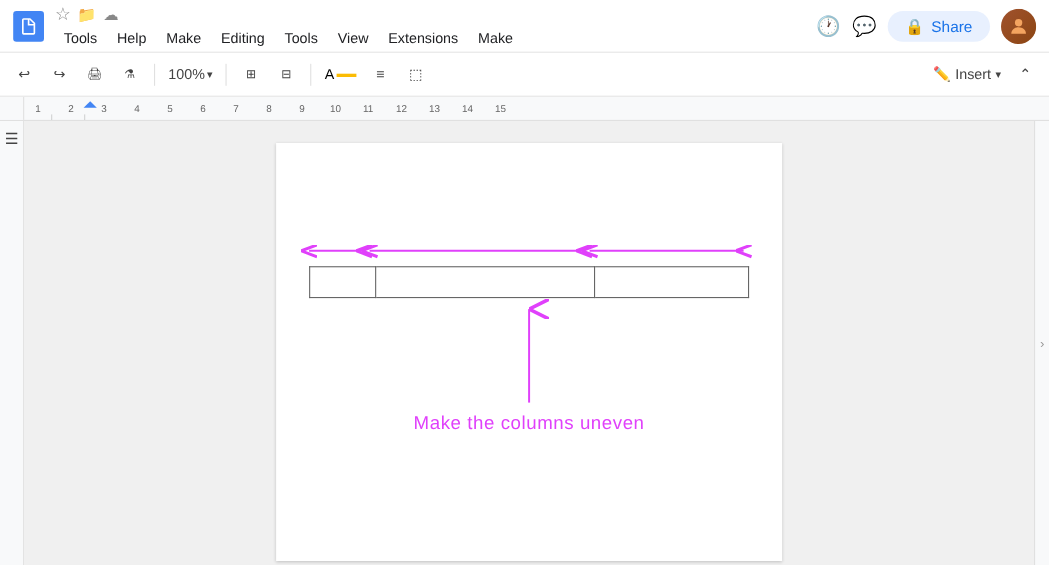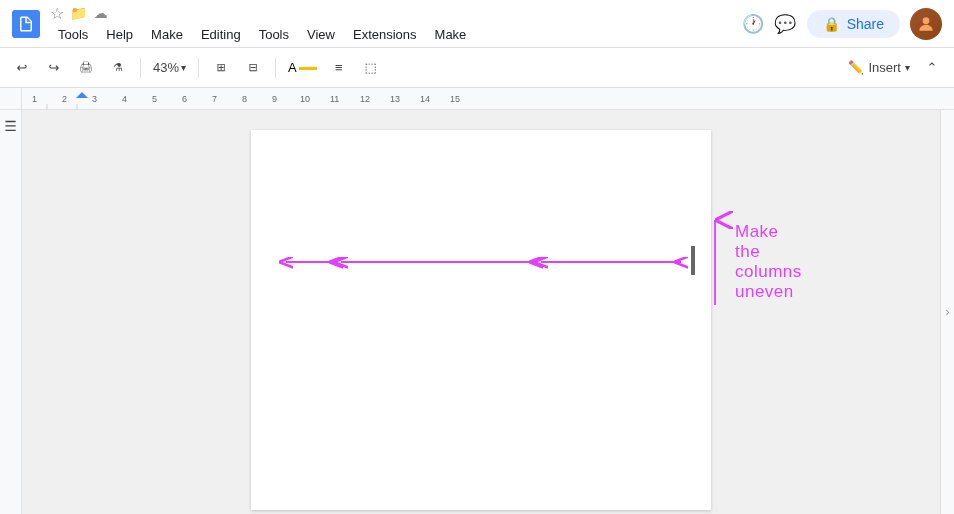--- a/index.html
+++ b/index.html
@@ -118,21 +118,21 @@
       box-shadow: 0 1px 3px rgba(0,0,0,0.2);
       position: relative;
       padding: 20px 30px;
     }
 
     
     .annotation-area {
       position: relative;
       margin-top: 60px;
       display: flex;
-      flex-direction: row;
+      flex-direction: column;
       align-items: center;
     }
 
     
     .doc-table {
       width: 400px;
       border-collapse: collapse;
       border: 1.5px solid #666;
     }
     .doc-table td {
@@ -210,21 +210,21 @@
   </div>
 </div>
 
 <div class="toolbar">
   <button class="toolbar-btn">↩</button>
   <button class="toolbar-btn">↪</button>
   <button class="toolbar-btn" style="font-size:11px;">🖨</button>
   <button class="toolbar-btn" style="font-size:11px;">⚗</button>
   <div class="toolbar-divider"></div>
   <div class="zoom-selector">
-    <span>43%</span>
+    <span>100%</span>
     <span style="font-size:10px;">▾</span>
   </div>
   <div class="toolbar-divider"></div>
   <button class="toolbar-btn" style="font-size:11px;">⊞</button>
   <button class="toolbar-btn" style="font-size:11px;">⊟</button>
   <div class="toolbar-divider"></div>
   <div class="highlight-btn">
     <span style="font-size:13px;">A</span>
     <div class="highlight-color" style="background:#fbbc04;"></div>
   </div>

